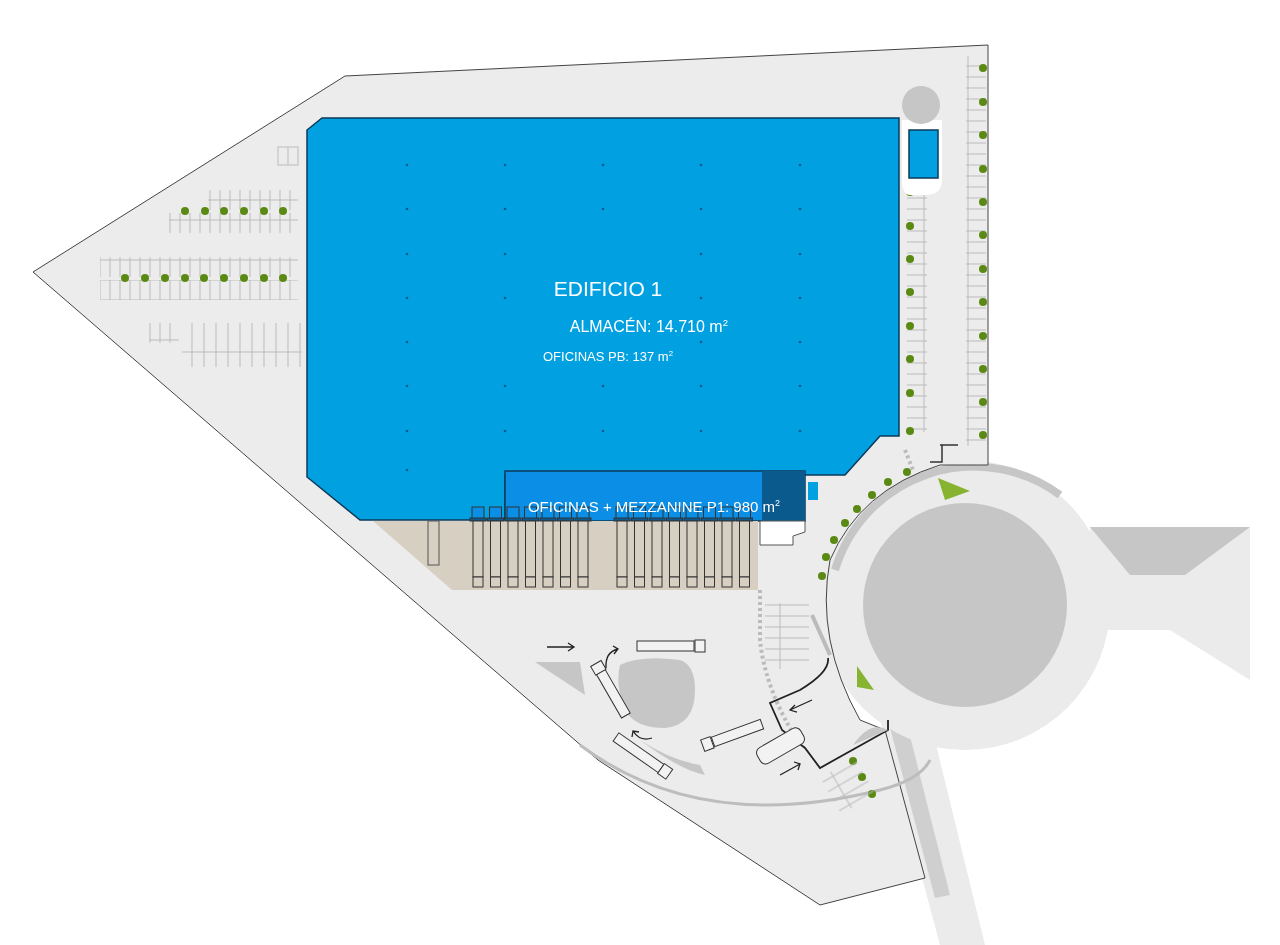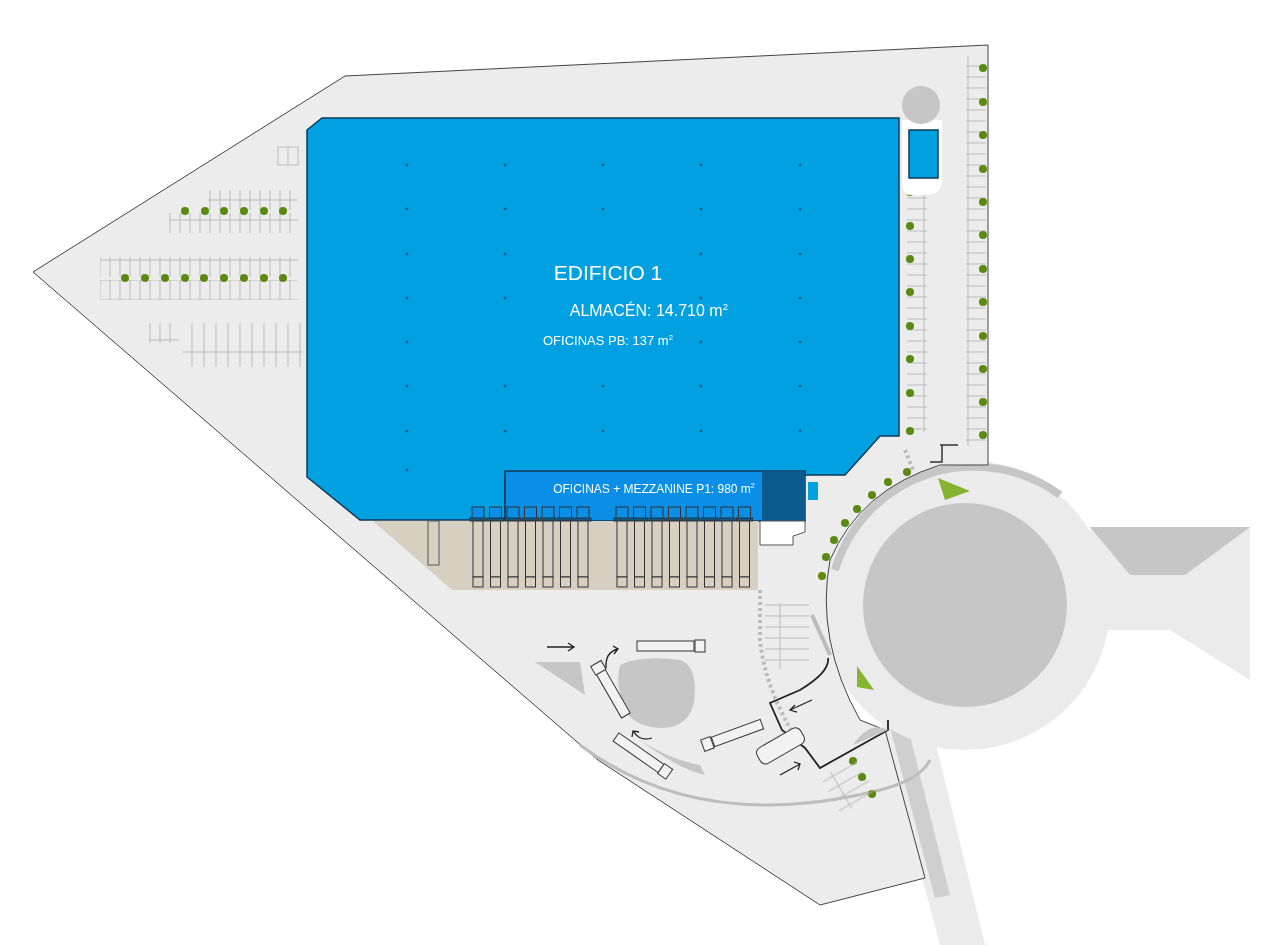--- a/index.html
+++ b/index.html
@@ -1,23 +1,23 @@
 <!DOCTYPE html>
 <html><head>
 <meta charset="utf-8">
 <style>
   html, body { margin:0; padding:0; background:#ffffff; }
   body { width:1280px; height:945px; overflow:hidden; position:relative; font-family:"Liberation Sans", "DejaVu Sans", sans-serif; }
   #map { position:absolute; left:0; top:0; width:1280px; height:945px; }
-  .label { position:absolute; color:#ffffff; text-align:center; white-space:nowrap; pointer-events:none; }
+  .label { position:absolute; color:#ffffff; text-align:center; white-space:nowrap; pointer-events:none;margin-top:16px; }
   .label sup { font-size:60%; vertical-align:super; line-height:0; }
   #title { left:508px; top:261px; width:200px; font-size:21px; }
   #almacen { left:488px; top:302px; width:240px; font-size:16px;text-align:right; }
   #oficinas-pb { left:488px; top:333px; width:240px; font-size:13px; }
-  #mezz { left:506px; top:482px; width:296px; font-size:12px; }
+  #mezz { left:506px; top:482px; width:296px; font-size:15px; }
 </style>
 </head>
 <body>
 
 <svg id="map" viewBox="0 0 1280 945" xmlns="http://www.w3.org/2000/svg">
 
   <g>
     <path d="M1090 527 L1250 527 L1250 680 L1170 630 L1090 630 Z" fill="#ebebeb"></path>
     <path d="M1090 527 L1250 527 L1185 575 L1130 575 Z" fill="#c6c6c6"></path>
   </g>

